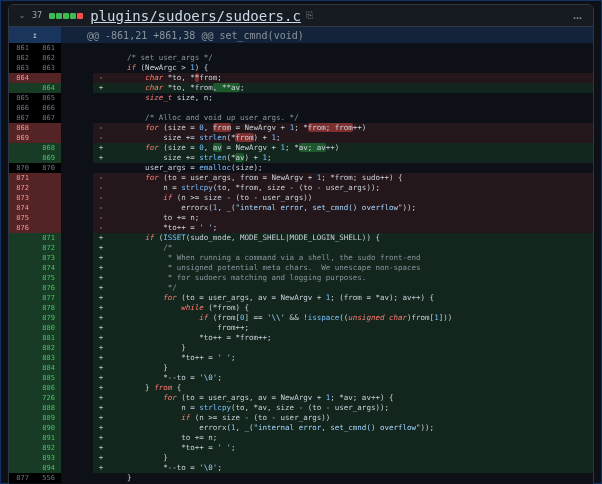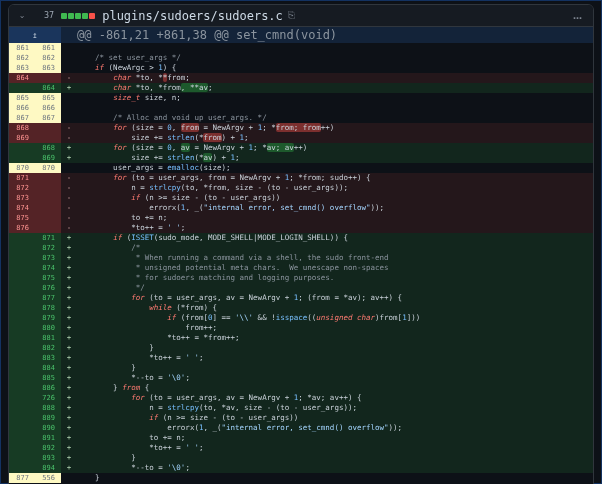--- a/index.html
+++ b/index.html
@@ -22,63 +22,63 @@
   }
   
   .file-header {
     height:22px; background:#161b22;
     border-bottom:1px solid #30363d;
     display:flex; align-items:center;
     padding:0 10px 0 8px;
     gap:5px;
   }
   .chev { color:#7d8590; font-size:8px; width:10px; text-align:center; cursor:pointer; }
-  .chg-count { color:#9ea7b3; font-size:8px;margin-left:12px; }
+  .chg-count { color:#9ea7b3; font-size:8px; }
   .diffstat { display:flex; gap:1px; margin:0 2px; }
   .diffstat i { width:6px; height:6px; border-radius:1px; display:block; }
   .sq-add { background:#3fb950; }
   .sq-del { background:#f85149; }
   .file-path {
     color:#cdd9e5; font-family:"DejaVu Sans Mono","Liberation Mono",monospace;
-    font-size:12px; cursor:pointer;
+    font-size:14px; cursor:pointer;text-decoration:underline;
   }
   .copy-btn { color:#7d8590; font-size:9px; cursor:pointer; line-height:1; }
   .spacer { flex:1; }
   .kebab { color:#7d8590; font-size:9px; letter-spacing:1px; cursor:pointer; font-weight:bold; }
   
   .hunk-row { display:flex; height:16px; font-family:"DejaVu Sans Mono","Liberation Mono",monospace; }
   .hunk-gutter {
     width:52px; background:rgba(56,139,253,.3);
     display:flex; align-items:center; justify-content:center;
     color:#b3c0cf; font-size:9px; cursor:pointer;
   }
   .hunk-text {
     flex:1; background:rgba(56,139,253,.15);
-    color:#8b949e; font-size:12px;
-    display:flex; align-items:center; padding-left:16px;
+    color:#8b949e; font-size:10px;
+    display:flex; align-items:center; padding-left:26px;
     white-space:pre;
   }
   
   .diff-body { font-family:"DejaVu Sans Mono","Liberation Mono",monospace; }
   .row { display:flex; height:10px; line-height:10px; font-size:7.5px; }
   .num { width:26px; text-align:right; padding-right:6px; font-size:7px; color:#6e7681; cursor:pointer; }
   .marker { width:16px; text-align:center; color:#c9d1d9; }
   .code { flex:1; white-space:pre; color:#c9d1d9; }
   
-  .row.c .num { background:#fef9c3; }
+  .row.c .num { background:#000000; }
   .row.c .codecell { background:#0d1117; }
   
   .row.d .num { background:rgba(248,81,73,.3); color:#ff9492; }
   .row.d .codecell { background:rgba(248,81,73,.1); }
   .row.d .marker { color:#e5b4b4; }
   
   .row.a .num { background:rgba(46,160,67,.3); color:#4ac26b; }
   .row.a .codecell { background:rgba(46,160,67,.15); }
   .row.a .marker { color:#aed0ae; }
-  .codecell { flex:1; display:flex; }
+  .codecell { flex:1; display:flex;margin-left:32px; }
   
   .hl-d { background:rgba(248,81,73,.42); border-radius:2px; }
   .hl-a { background:rgba(46,160,67,.42); border-radius:2px; }
   
   .kw { color:#ff7b72;font-style:italic; }
   .nu { color:#79c0ff; }
   .fn { color:#79c0ff; }
   .st { color:#a5d6ff; }
   .cm { color:#8b949e; }
   .pl { color:#c9d1d9; }

